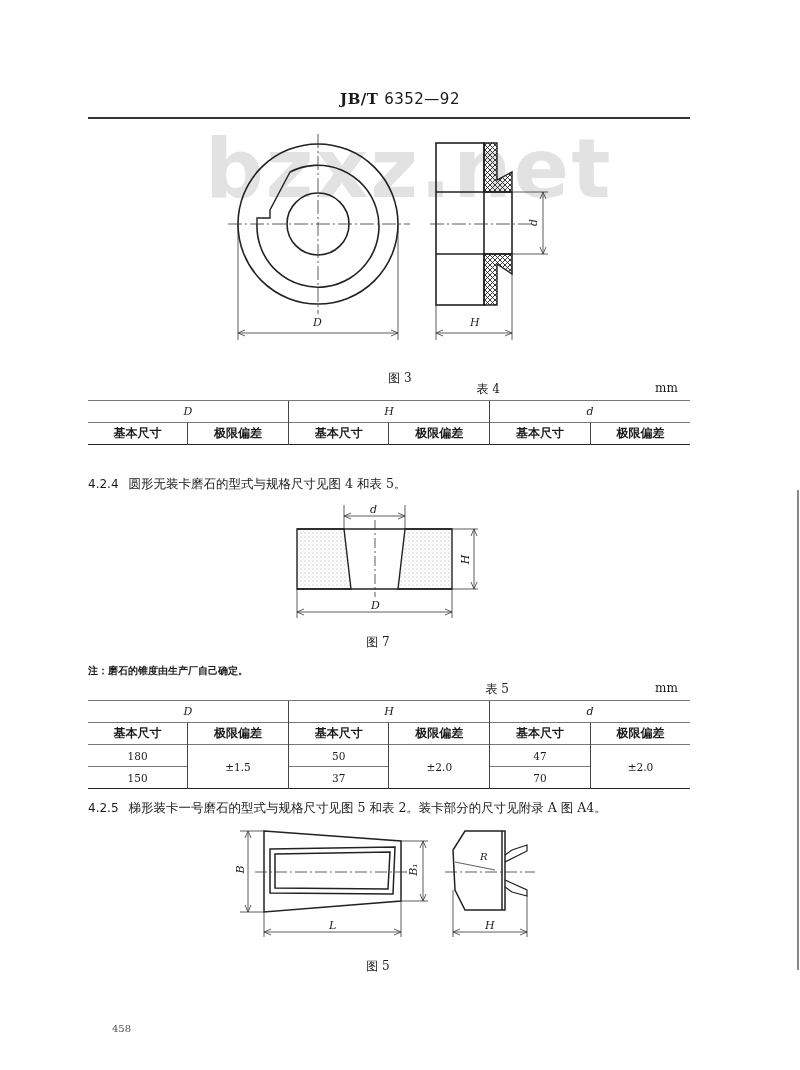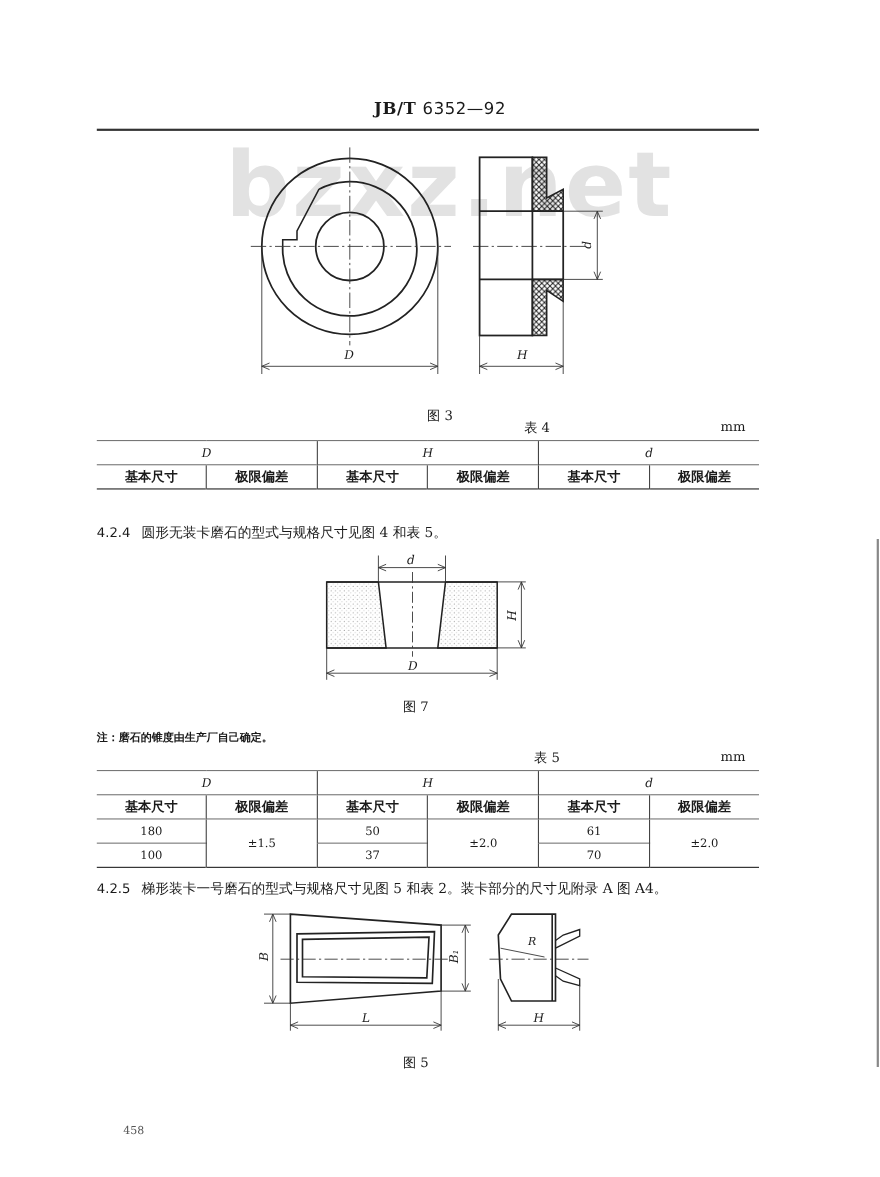--- a/index.html
+++ b/index.html
@@ -165,25 +165,25 @@
     <td class="hd">基本尺寸</td>
     <td class="hd">极限偏差</td>
     <td class="hd">基本尺寸</td>
     <td class="hd">极限偏差</td>
   </tr>
   <tr>
     <td>180</td>
     <td rowspan="2">±1.5</td>
     <td>50</td>
     <td rowspan="2">±2.0</td>
-    <td>61</td>
+    <td>47</td>
     <td rowspan="2">±2.0</td>
   </tr>
   <tr>
-    <td>100</td>
+    <td>150</td>
     <td>37</td>
     <td>70</td>
   </tr>
 </tbody>
   </table>
 
 <div class="abs para" style="top:800px;">
   <span class="sec">4.2.5</span><span>梯形装卡一号磨石的型式与规格尺寸见图 5 和表 2。装卡部分的尺寸见附录 A 图 A4。</span>
 </div>
 

